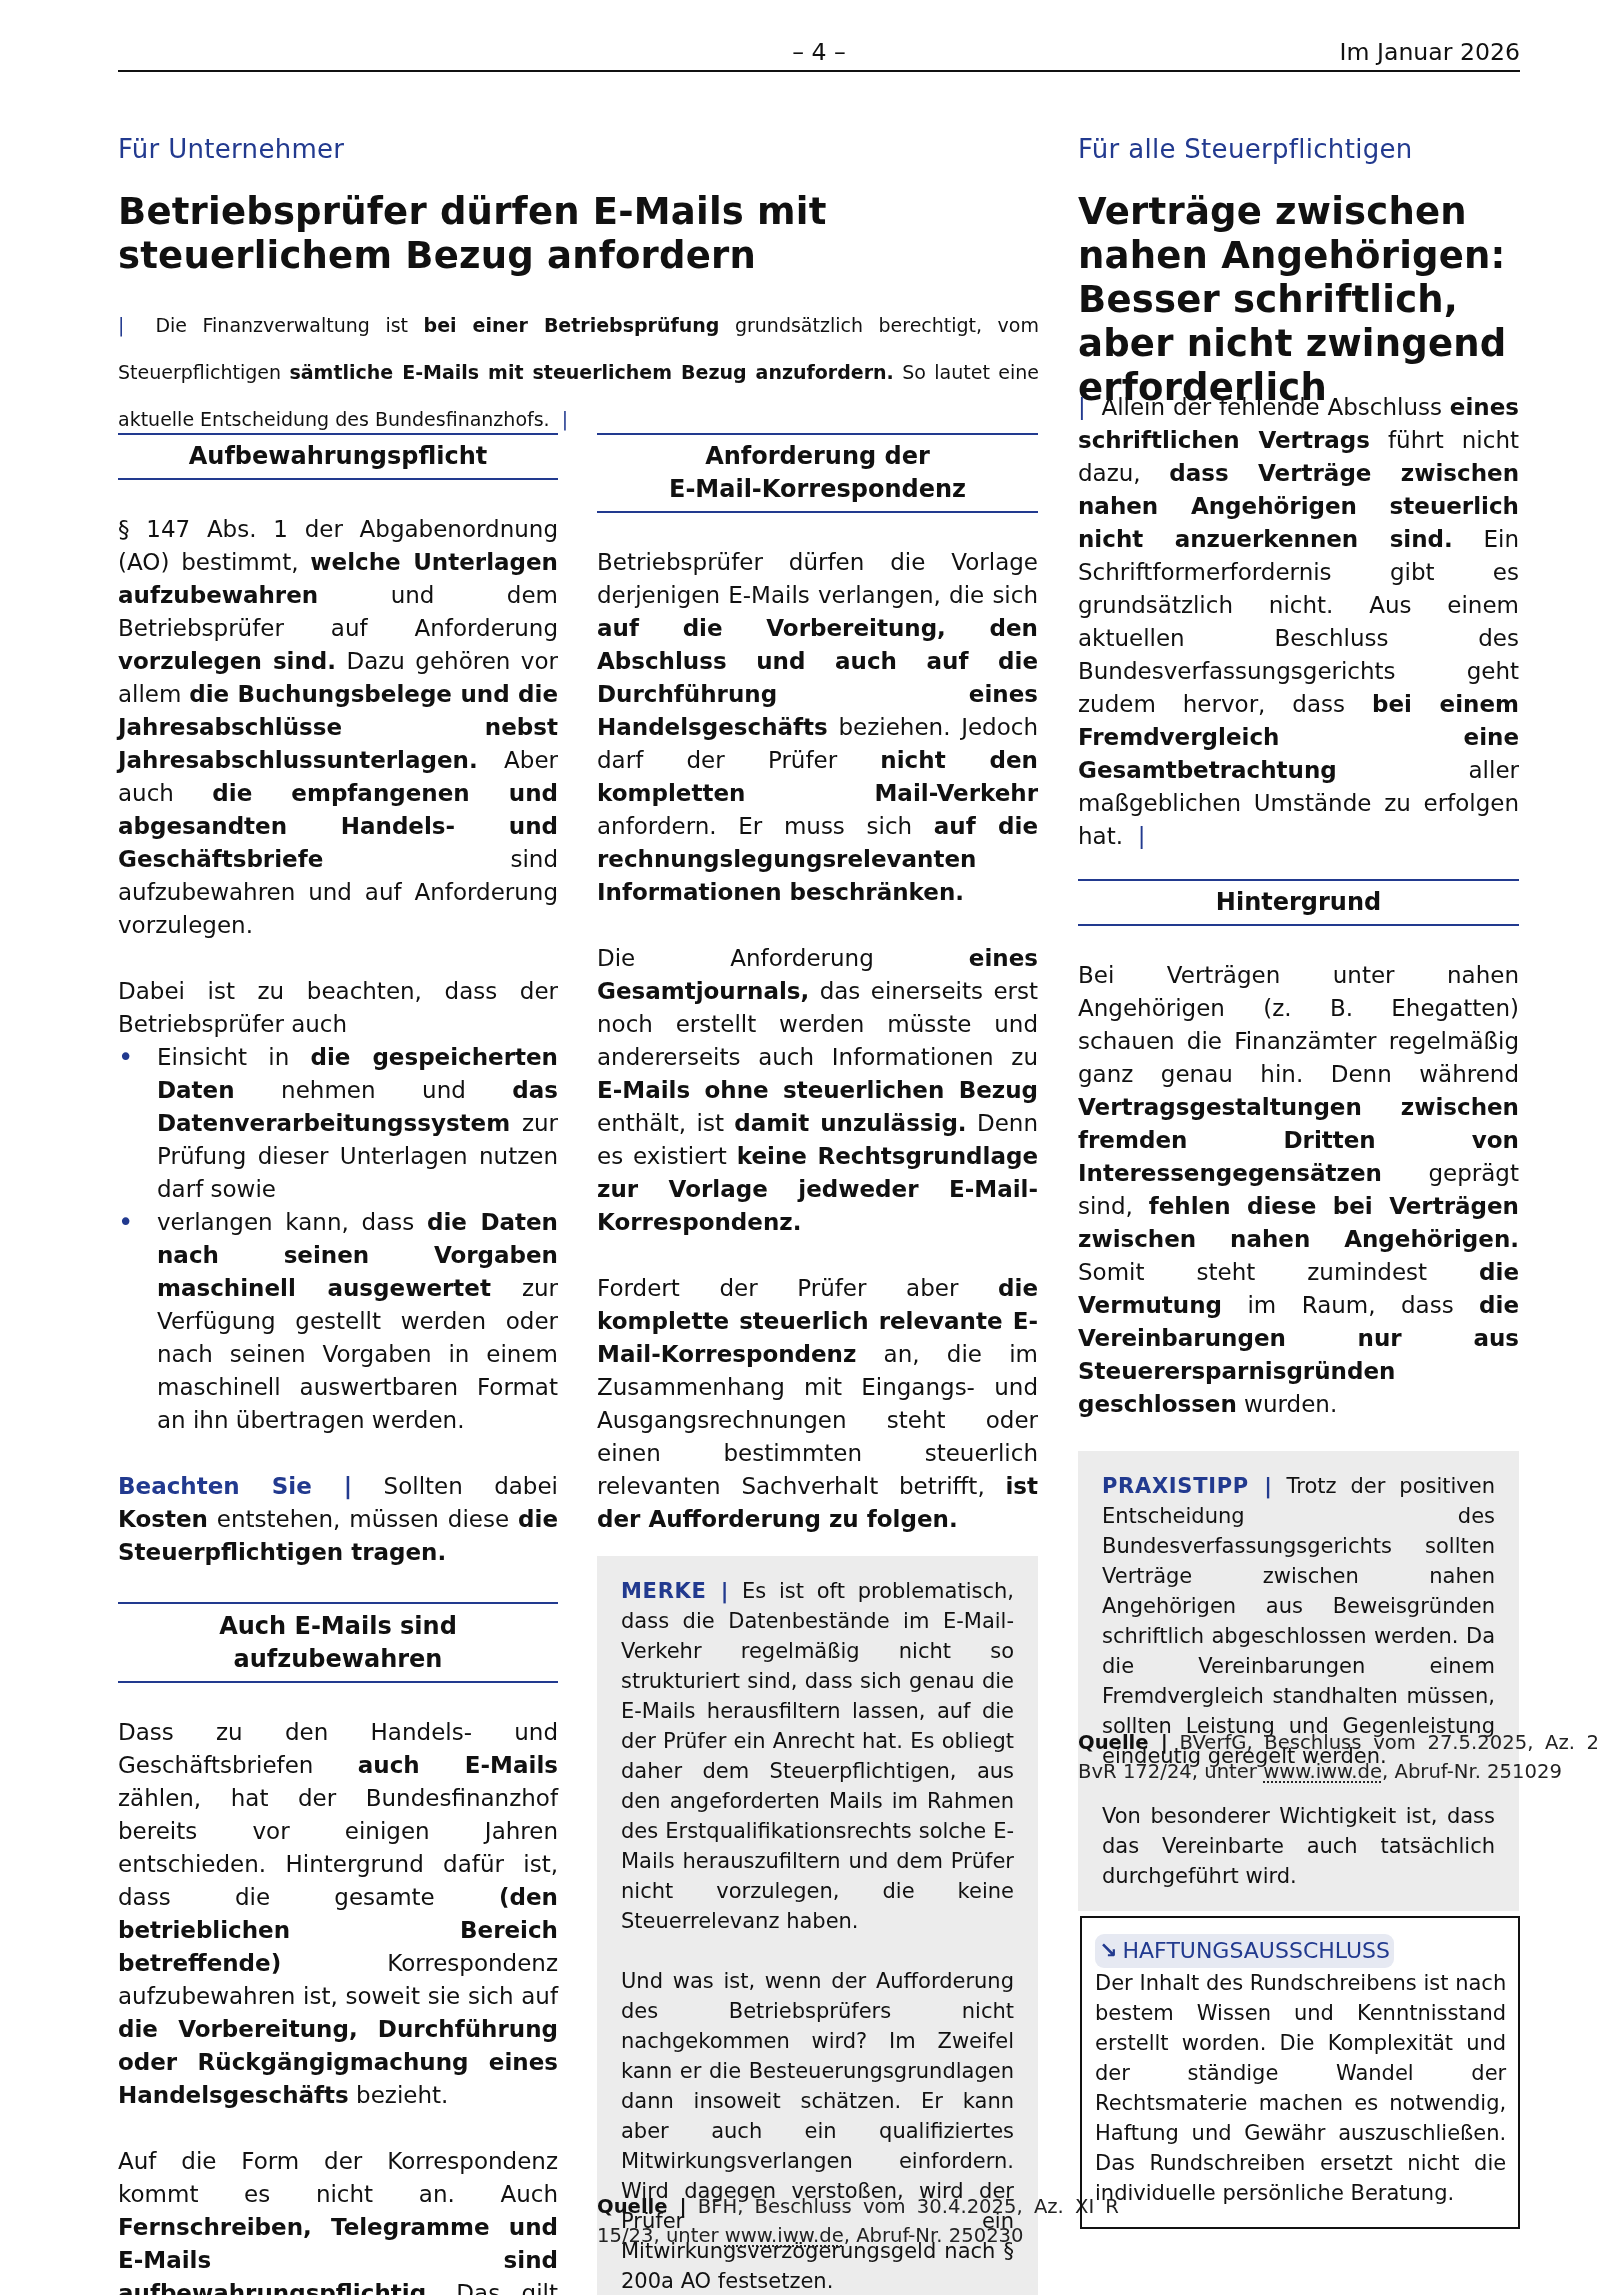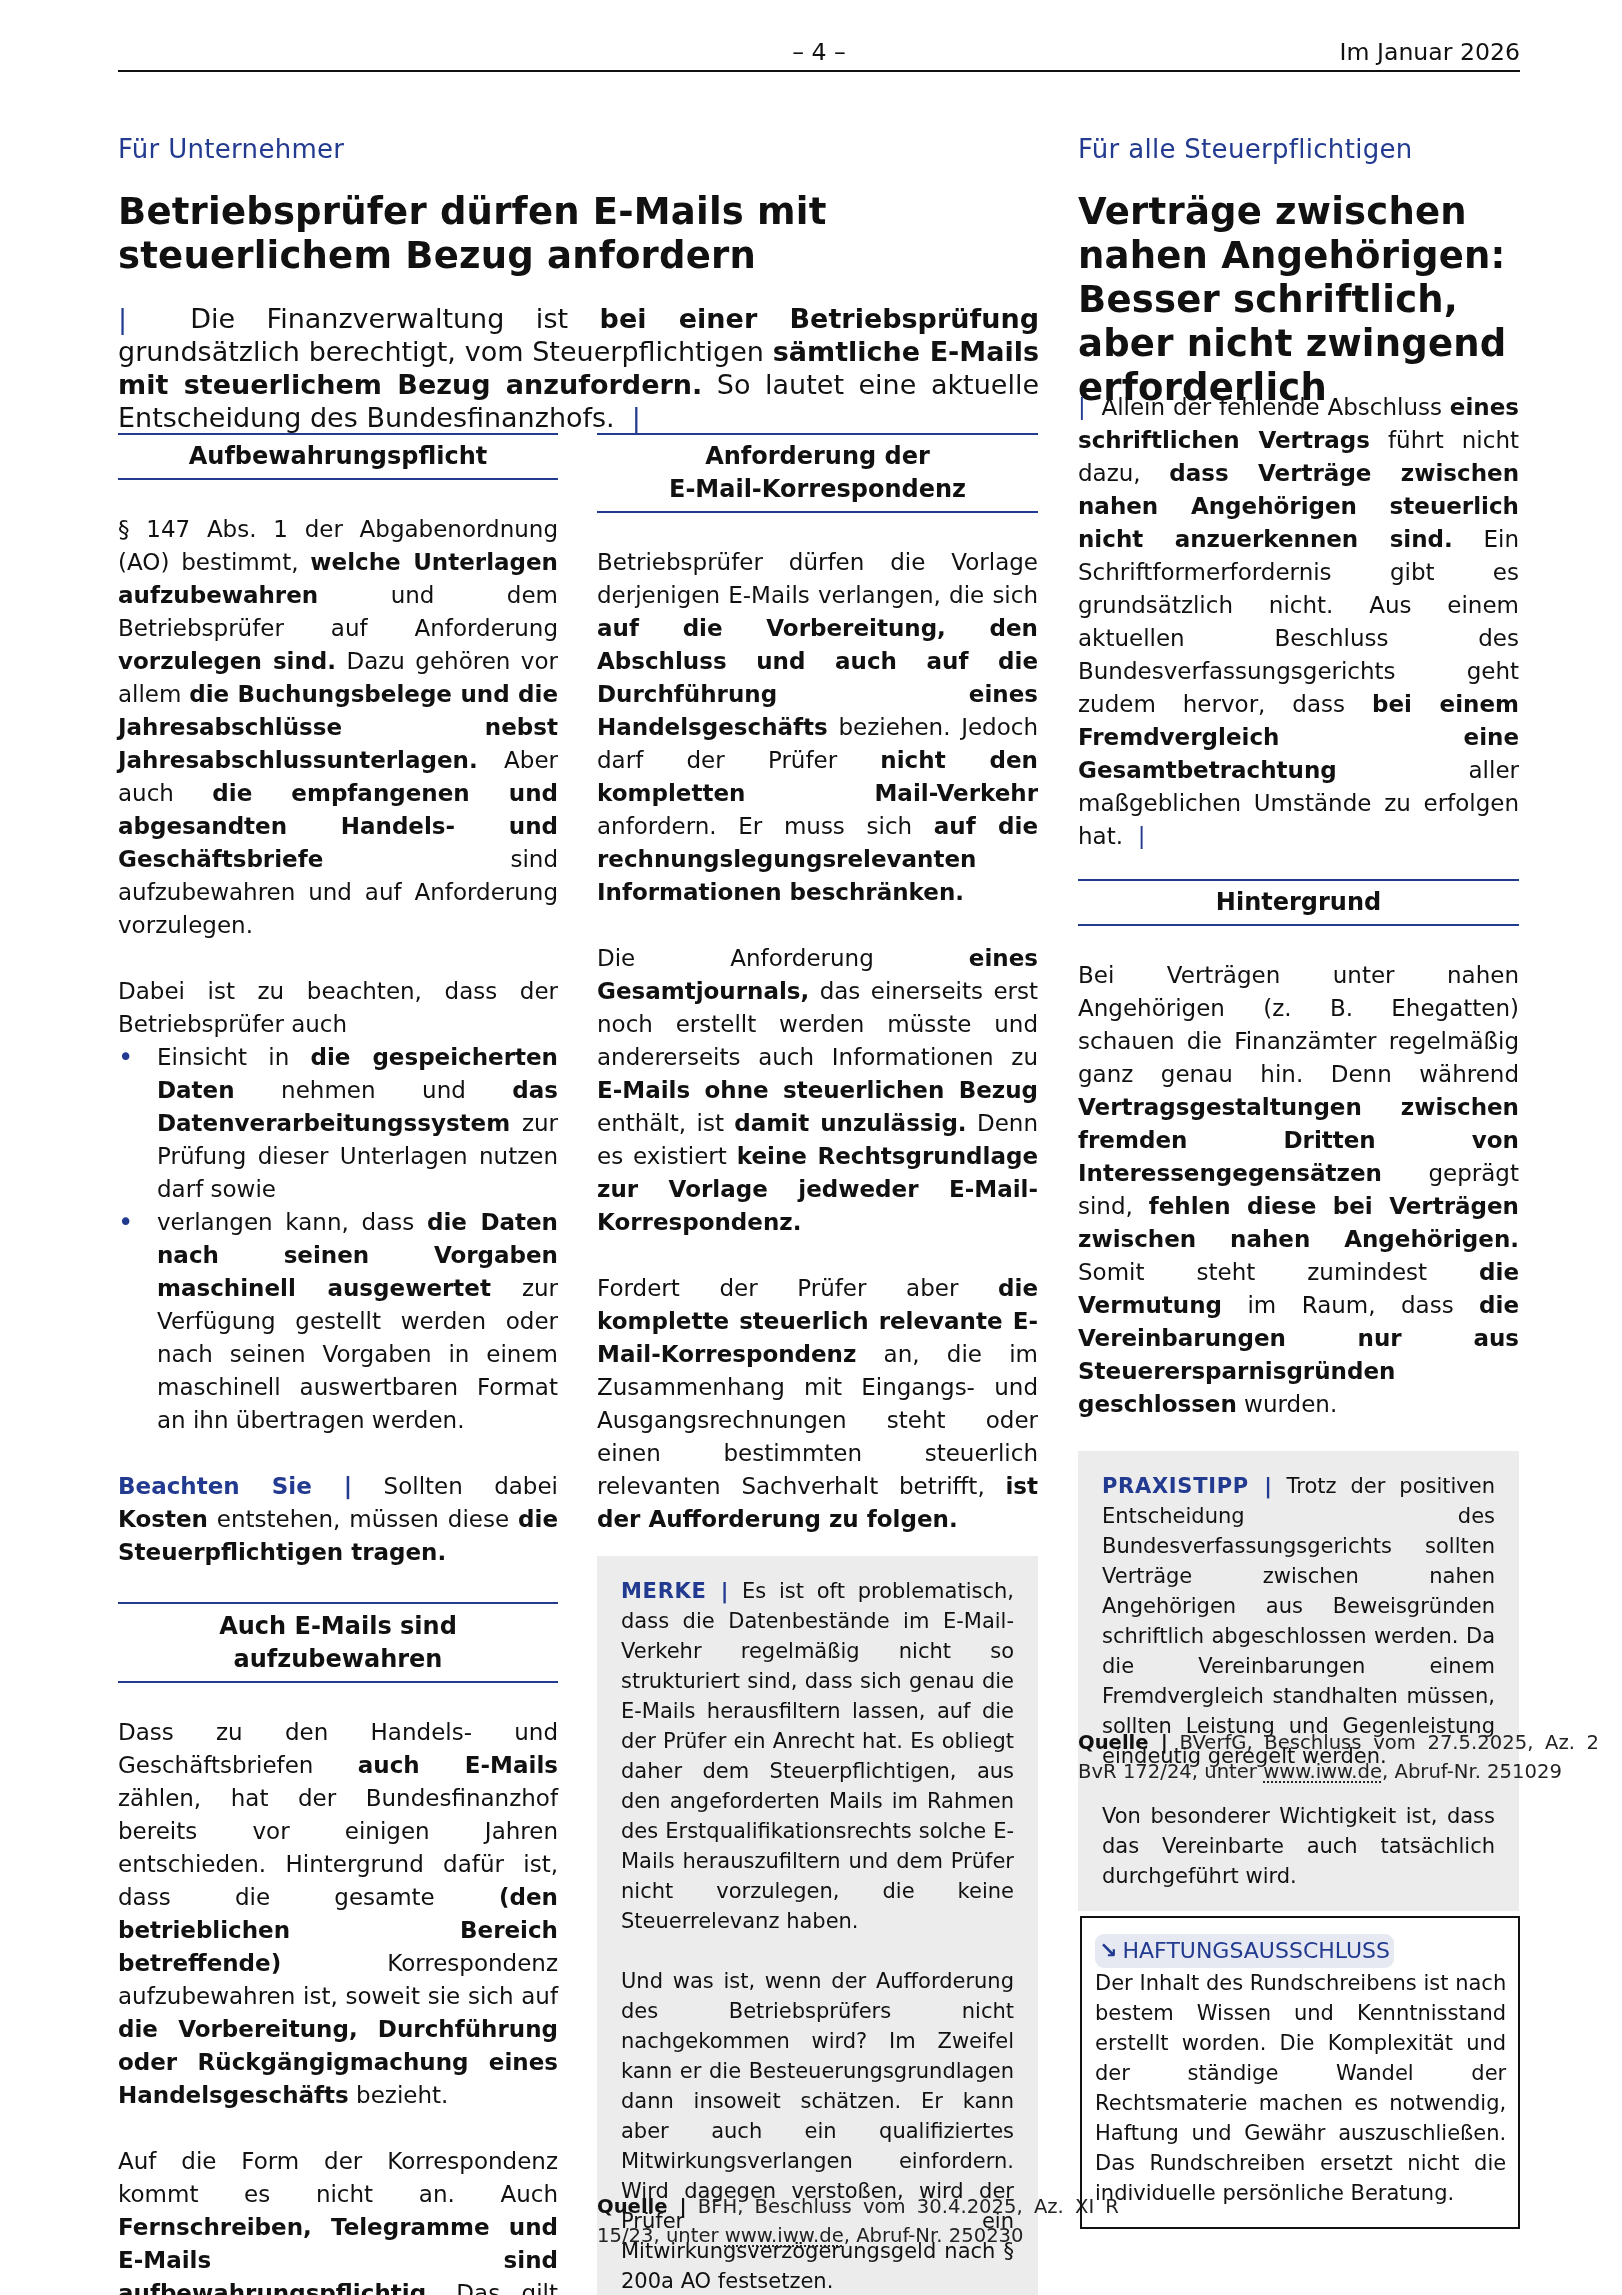--- a/index.html
+++ b/index.html
@@ -5,21 +5,21 @@
   * { box-sizing: border-box; margin: 0; padding: 0; }
   html, body { width: 1623px; height: 2295px; background: #ffffff; }
   body { position: relative; font-family: "DejaVu Sans", sans-serif; color: #111; overflow: hidden; }
 
   .header { position: absolute; left: 118px; top: 33px; width: 1402px; height: 39px; border-bottom: 2.6px solid #111; }
   .page-num { position: absolute; left: 0; right: 0; top: 5.2px; text-align: center; font-size: 23.6px; }
   .date { position: absolute; right: 0; top: 5.2px; font-size: 23.6px; }
 
   .kicker { position: absolute; font-size: 26px; color: #223a8f; letter-spacing: 0.3px; }
   .title { position: absolute; font-size: 37px; font-weight: bold; line-height: 44px; color: #111; letter-spacing: 0.2px; }
-  .lead { position: absolute; font-size: 27px; line-height: 33px; text-align: justify; }
+  .lead { position: absolute; font-size: 19px; line-height: 47px; text-align: justify; }
   .bar { color: #223a8f; font-weight: normal; }
 
   .col { position: absolute; font-size: 23px; line-height: 33px; text-align: justify; hyphens: manual; }
   .col p { margin-bottom: 33px; }
   .col b { font-weight: bold; }
 
   .subhead { border-top: 2.6px solid #223a8f; border-bottom: 2.6px solid #223a8f; text-align: center; font-weight: bold; font-size: 24px; line-height: 33px; padding: 5.2px 0 5.2px; margin-bottom: 33px; }
 
   ul.bullets { list-style: none; margin-bottom: 33px; }
   ul.bullets li { position: relative; padding-left: 39px; }

